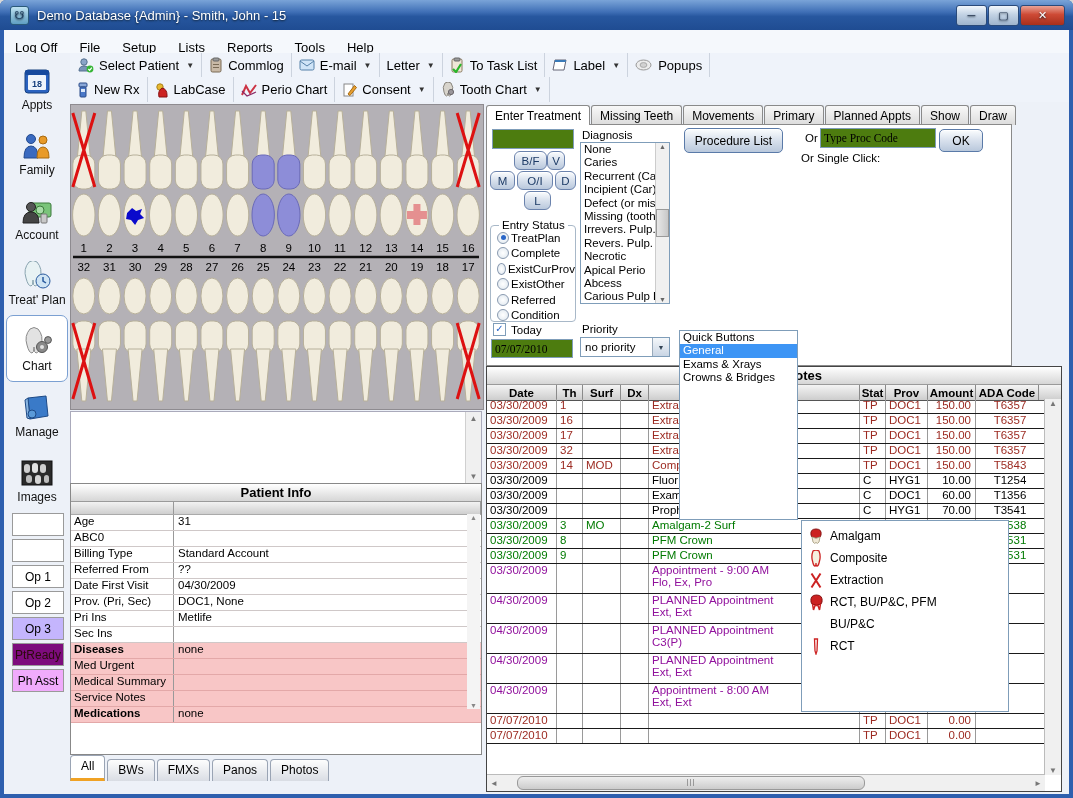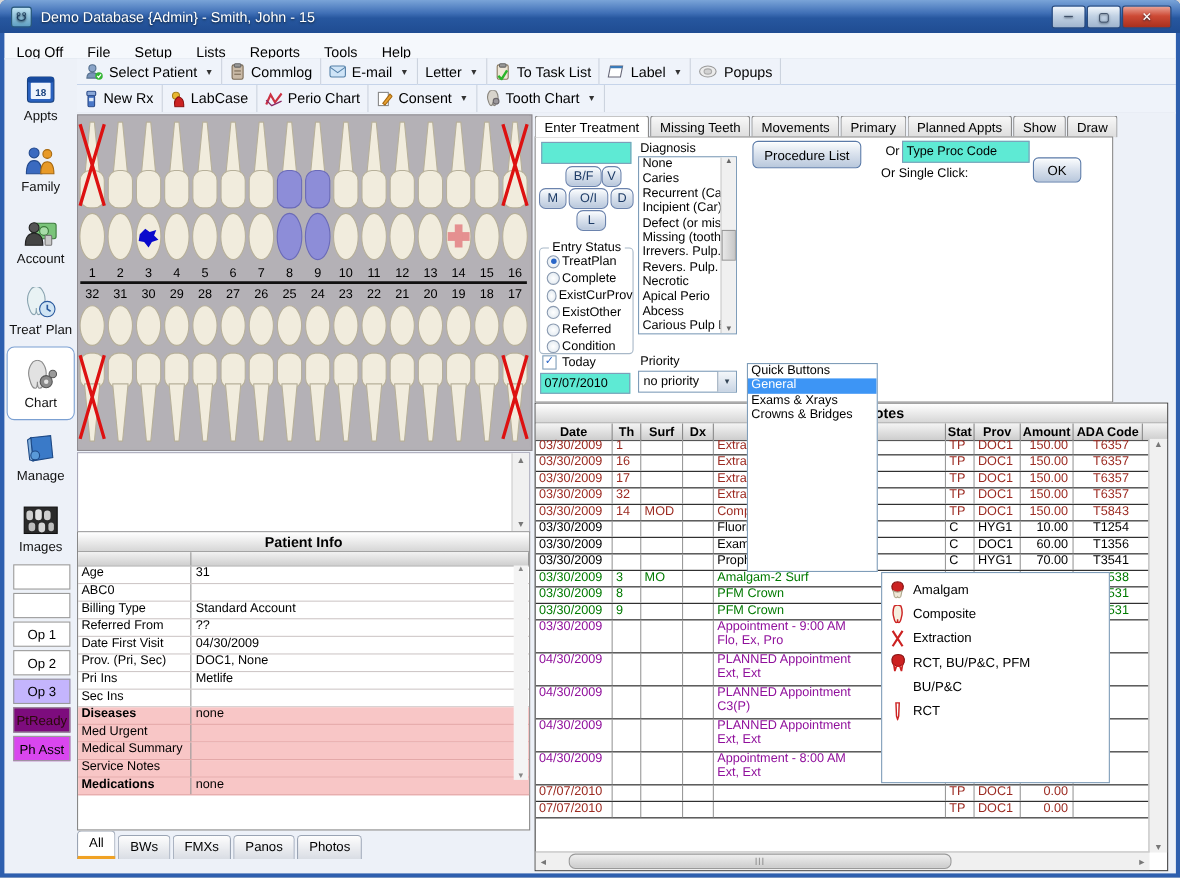--- a/index.html
+++ b/index.html
@@ -61,21 +61,21 @@
   .imgtab{border:1px solid #9aa4b4;border-bottom:none;border-radius:4px 4px 0 0;margin-right:2px;
      padding:3px 10px 4px;font-size:12px;background:linear-gradient(#fdfdfd,#d9dde4);}
   .imgtab.active{background:#fff;border-bottom:3px solid #f0a224;padding-bottom:5px;}
   
   .rightcol{position:absolute;left:416px;top:0;width:576px;height:692px;}
   .tabstrip{position:absolute;left:0;top:3px;height:20px;display:flex;font-size:12px;}
   .ttab{border:1px solid #8a8a8a;border-bottom:none;border-radius:3px 3px 0 0;margin-right:1px;
      padding:3px 8px 2px;background:linear-gradient(#f8f8f8,#dcdcdc);white-space:nowrap;}
   .ttab.active{background:#fff;position:relative;z-index:3;padding-bottom:4px;}
   .et-panel{position:absolute;left:0;top:22px;width:524px;height:240px;background:#fff;border:1px solid #8a8a8a;z-index:2;}
-  .txt{border:1px solid #8aa;border:1px solid #7f9db9;background:#5eead4;font-size:11.5px;font-family:Liberation Sans, sans-serif;padding:1px 3px;}
+  .txt{border:1px solid #8aa;border:1px solid #7f9db9;background:#4d7c0f;font-size:11.5px;font-family:Liberation Serif, serif;padding:1px 3px;}
   .sbtn{position:absolute;border:1px solid #6b83ad;border-radius:6px;color:#1d3b66;font-size:11.5px;
      background:linear-gradient(#fbfdfe,#dbe3ee 45%,#b9c8dc);display:flex;align-items:center;justify-content:center;
      box-shadow:inset 0 1px 0 #fff;}
   .groupbox{position:absolute;border:1px solid #a8b8c8;border-radius:4px;font-size:11.5px;}
   .gb-label{position:absolute;top:-7px;left:8px;background:#fff;padding:0 3px;}
   .radio-row{display:flex;align-items:center;gap:2px;height:15.5px;padding-left:6px;}
   .rdot{width:10px;height:10px;border-radius:50%;border:1px solid #8a9ab0;background:radial-gradient(#fff,#dde6ee);position:relative;}
   .rdot.on::after{content:"";position:absolute;left:2.5px;top:2.5px;width:5px;height:5px;border-radius:50%;background:#2a66c8;}
   .chk{width:11px;height:11px;border:1px solid #7f9db9;background:#fff;color:#2a66c8;font-size:10px;line-height:10px;text-align:center;}
   .listbox{border:1px solid #7f9db9;background:#fff;font-size:11.5px;overflow:hidden;position:relative;}
@@ -338,21 +338,21 @@
           <div class="mlabel">Images</div>
         </div>
       </div>
     <div class="ops" id="opslist">
         <div class="opbtn" style="background: rgb(255, 255, 255); color: rgb(0, 0, 0);"></div>
         <div class="opbtn" style="background: rgb(255, 255, 255); color: rgb(0, 0, 0);"></div>
         <div class="opbtn" style="background: rgb(255, 255, 255); color: rgb(0, 0, 0); text-align: center;">Op 1</div>
         <div class="opbtn" style="background: rgb(255, 255, 255); color: rgb(0, 0, 0);">Op 2</div>
         <div class="opbtn" style="background: #c4b5fd; color: rgb(0, 0, 0);">Op 3</div>
         <div class="opbtn" style="background: rgb(125, 12, 125); color: rgb(42, 10, 10);">PtReady</div>
-        <div class="opbtn" style="background: #d946ef; color: rgb(0, 0, 0);">Ph Asst</div>
+        <div class="opbtn" style="background: #f0abfc; color: rgb(0, 0, 0);">Ph Asst</div>
       </div>
   </div>
 
   <div class="content">
 
     <div class="leftcol">
       <div class="toothchart">
         <svg width="410" height="302" viewBox="0 0 410 302">
             <rect x="0" y="0" width="410" height="302" fill="#b4b1b6"></rect>
             <polygon points="5.8125,58 10.8125,6 14.8125,6 19.8125,58" fill="#f1ecdd" stroke="#b7b09a" stroke-linejoin="round"></polygon>
@@ -681,21 +681,21 @@
           <div id="catitems">
               <div class="li">Quick Buttons</div>
               <div class="li sel">General</div>
               <div class="li">Exams &amp; Xrays</div>
               <div class="li">Crowns &amp; Bridges</div>
             </div>
         </div>
 
         <div class="small-label" style="left:318px;top:7px;">Or</div>
         <input class="txt abs" style="left: 333px; top: 3px; width: 108px; height: 16px;" value="Type Proc Code">
-        <div class="okbtn" style="left:452px;top:18px;width:42px;height:21px;">OK</div>
+        <div class="okbtn" style="left:452px;top:4px;width:42px;height:21px;">OK</div>
 
         <div class="small-label" style="left:314px;top:27px;">Or Single Click:</div>
         <div class="listbox abs" style="left:314px;top:43px;width:206px;height:190px;">
           <div id="qbtns" style="padding-top:4px;">
               <div class="qbtn">
                 <span class="qi">
                   <svg width="14" height="17" viewBox="0 0 14 17">
                     <path d="M2 7 Q1 1 7 1 Q13 1 12 7 L11 9 Q7 11.5 3 9Z" fill="#cc2222" stroke="#881111"></path>
                     <path d="M3 9 Q7 11.5 11 9 L10 14 Q8.5 16.5 7 14.5 Q5.5 16.5 4 14Z" fill="#efe8d6" stroke="#b0a88e"></path>
                   </svg>

